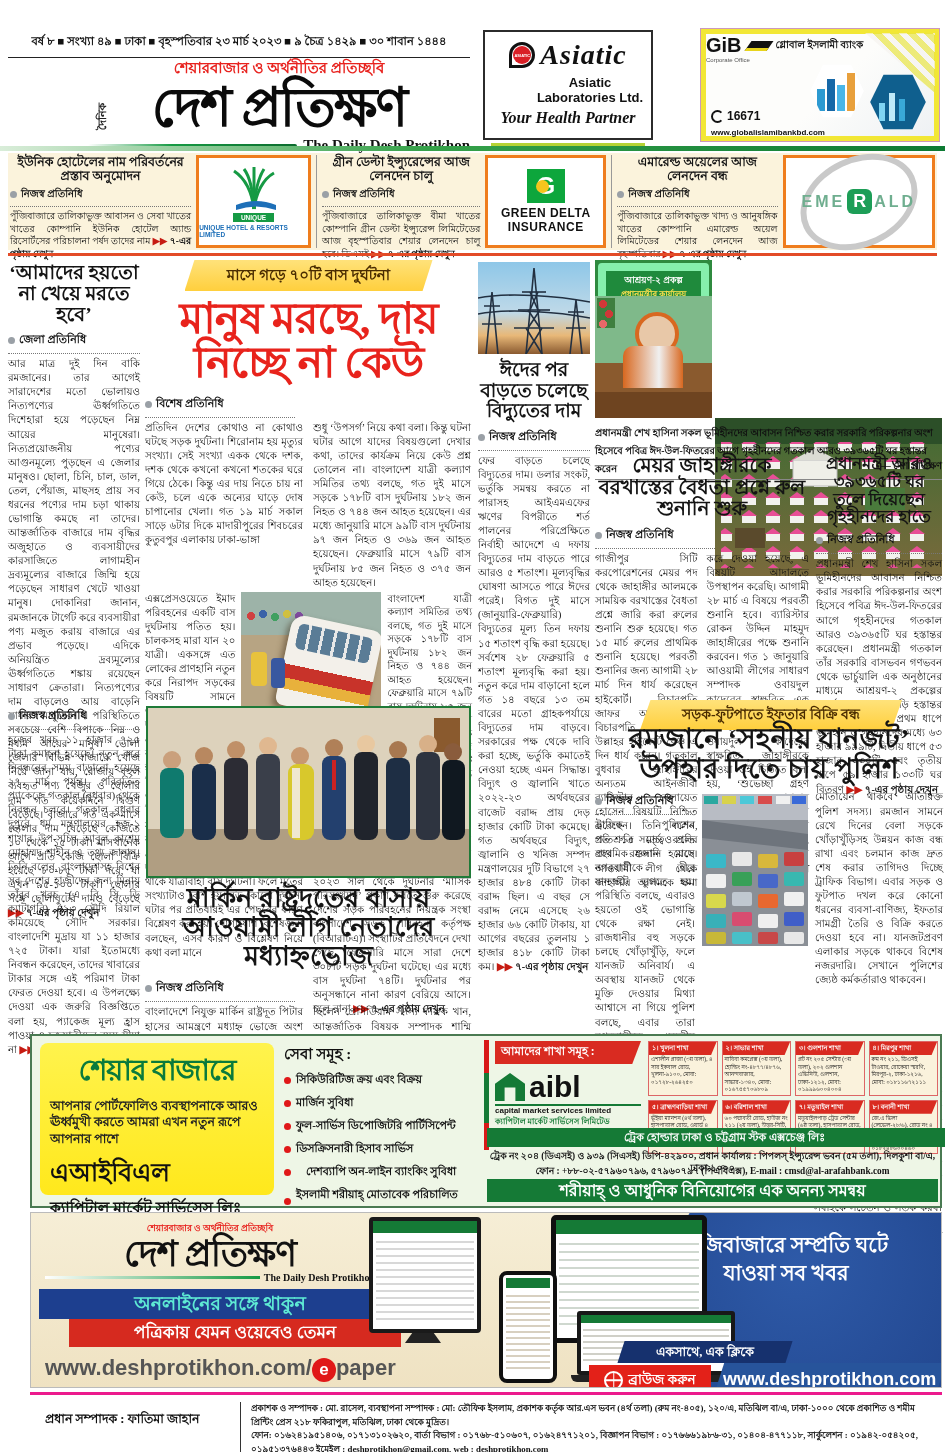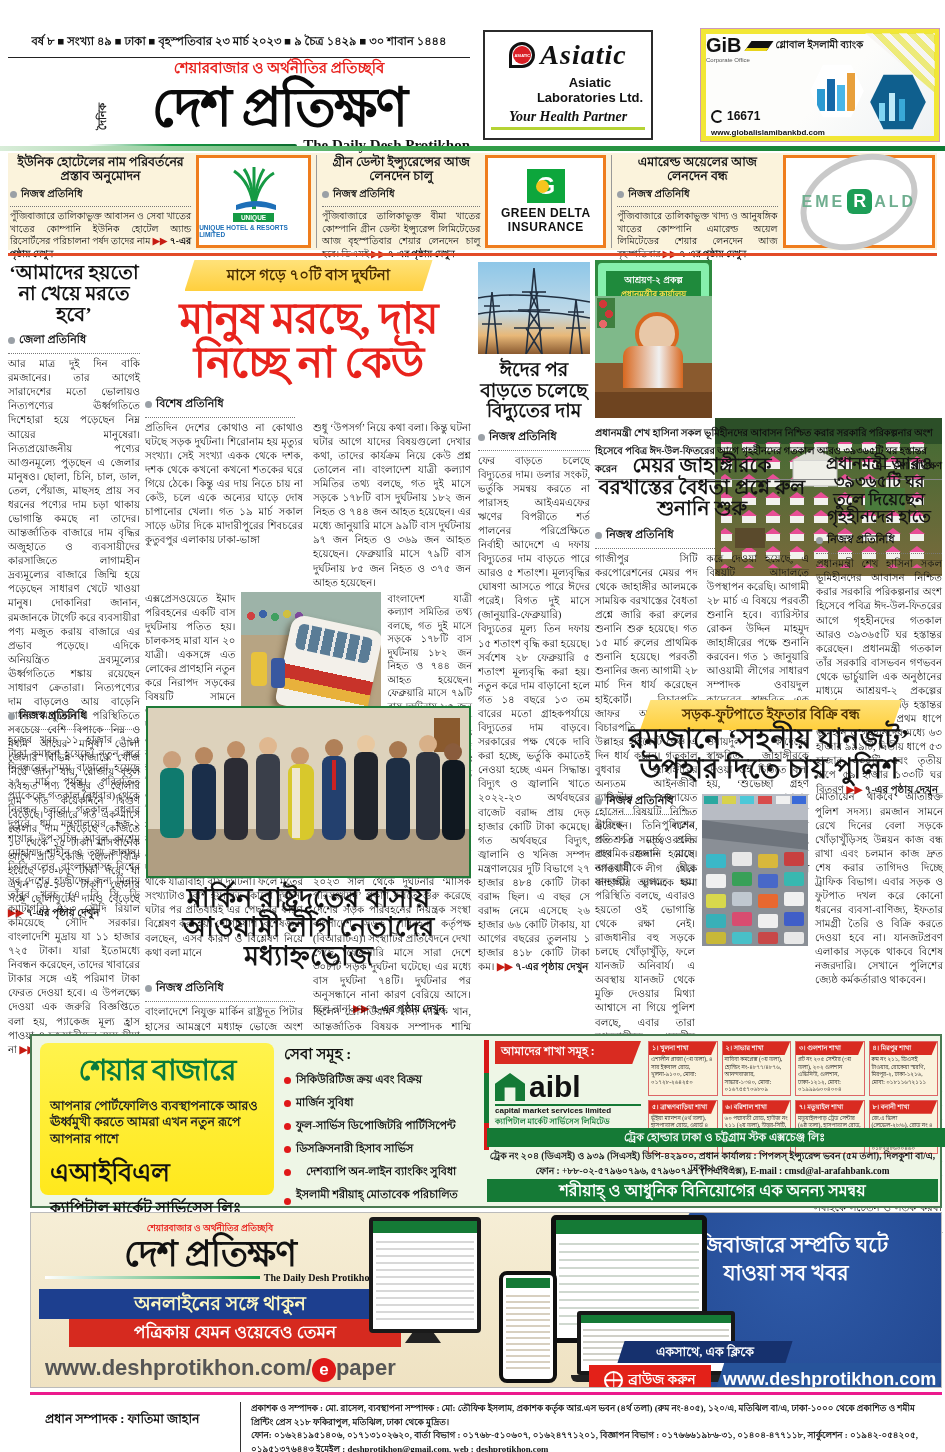--- a/index.html
+++ b/index.html
@@ -45,21 +45,21 @@
 
   <div class="abs" style="left:483px;top:30px;width:170px;height:110px;border:2px solid #2b2b2b;background:#fff;padding:4px 6px;box-sizing:border-box;">
     <div style="display:flex;align-items:center;gap:5px;justify-content:center;margin-top:3px;">
       <span style="position:relative;width:26px;height:26px;flex:0 0 auto;">
         <span style="position:absolute;inset:0;border:3px solid #111;border-radius:50% 50% 50% 0;"></span>
         <span style="position:absolute;inset:4px;background:#d91f26;border-radius:50%;color:#fff;font-size:4px;font-weight:bold;display:flex;align-items:center;justify-content:center;font-family:'Liberation Sans',sans-serif;">ASIATIC</span>
       </span>
       <span class="b" style="font-size:28px;font-style:italic;letter-spacing:1px;">Asiatic</span>
     </div>
     <div class="b c" style="font-size:13px;margin-top:4px;font-family:'Liberation Sans',sans-serif;margin-left:44px;">Asiatic Laboratories Ltd.</div>
-    <div class="c" style="font-size:14px;font-style:italic;font-weight:bold;margin-top:4px;border-bottom:3px solid #b5d334;display:inline-block;width:100%;padding-bottom:2px;">Your Health Partner</div>
+    <div class="c" style="font-size:16px;font-style:italic;font-weight:bold;margin-top:4px;border-bottom:3px solid #b5d334;display:inline-block;width:100%;padding-bottom:16px;">Your Health Partner</div>
   </div>
 
   <div class="abs" style="left:700px;top:28px;width:240px;height:114px;background:#f2e735;border:1px solid #c9b;padding:5px;box-sizing:border-box;overflow:hidden;">
     <div style="position:absolute;inset:5px;background:linear-gradient(135deg,#fdfdfb 55%,#eef1f4);"></div>
     <div style="position:absolute;right:4px;top:4px;width:70px;height:60px;background:
       repeating-linear-gradient(45deg,#e8e442 0 6px,#f6f3ef 6px 12px);clip-path:polygon(100% 0,0 0,100% 100%);opacity:.7;"></div>
     <div style="position:relative;display:flex;gap:6px;align-items:center;">
       <span class="b" style="font-size:20px;font-family:'Liberation Sans',sans-serif;">GiB</span>
       <span style="width:22px;height:7px;background:#111;transform:skewX(-35deg);border-bottom:3px solid #e8d41c;"></span>
       <span class="b" style="font-size:10px;">গ্লোবাল ইসলামী ব্যাংক</span>
@@ -501,21 +501,21 @@
     </svg>
 
     <div class="abs" style="left:14px;top:8px;width:330px;">
       <div class="b" style="color:#e8231f;font-size:9px;text-align:center;">শেয়ারবাজার ও অর্থনীতির প্রতিচ্ছবি</div>
       <div class="b" style="font-size:36px;line-height:1.0;text-align:center;letter-spacing:-1px;">দেশ প্রতিক্ষণ</div>
       <div style="display:flex;align-items:center;gap:4px;">
         <span style="height:3px;flex:1;background:linear-gradient(90deg,#fff,#169a44);"></span>
         <span class="b" style="font-size:10px;">The Daily Desh Protikhon</span>
       </div>
     </div>
-    <div class="abs" style="left:8px;top:76px;width:362px;height:30px;background:#1d3f8f;color:#fef9c3;font-weight:bold;font-size:19px;text-align:center;line-height:30px;">অনলাইনের সঙ্গে থাকুন</div>
+    <div class="abs" style="left:8px;top:76px;width:362px;height:30px;background:#1d3f8f;color:#5eead4;font-weight:bold;font-size:19px;text-align:center;line-height:30px;">অনলাইনের সঙ্গে থাকুন</div>
     <div class="abs" style="left:38px;top:106px;width:332px;height:28px;background:#d62a1f;color:#fff;font-weight:bold;font-size:17px;text-align:center;line-height:28px;">পত্রিকায় যেমন ওয়েবেও তেমন</div>
     <div class="abs b" style="left:14px;top:142px;font-size:22px;color:#555;font-family:'Liberation Sans',sans-serif;">
       <span>www.deshprotikhon.com/</span><span style="display:inline-block;width:24px;height:24px;background:#e01818;color:#fff;border-radius:50%;text-align:center;line-height:24px;font-size:17px;">e</span><span>paper</span>
     </div>
 
     <div class="abs" style="left:338px;top:4px;width:108px;height:128px;">
       <div style="width:104px;height:108px;border:4px solid #1a1a1a;background:#fff;border-radius:4px;">
         <div style="height:12px;background:#157a36;"></div>
         <div style="height:88px;background:repeating-linear-gradient(180deg,#fff 0 5px,#d8d8d8 5px 7px);margin:3px;"></div>
       </div>

